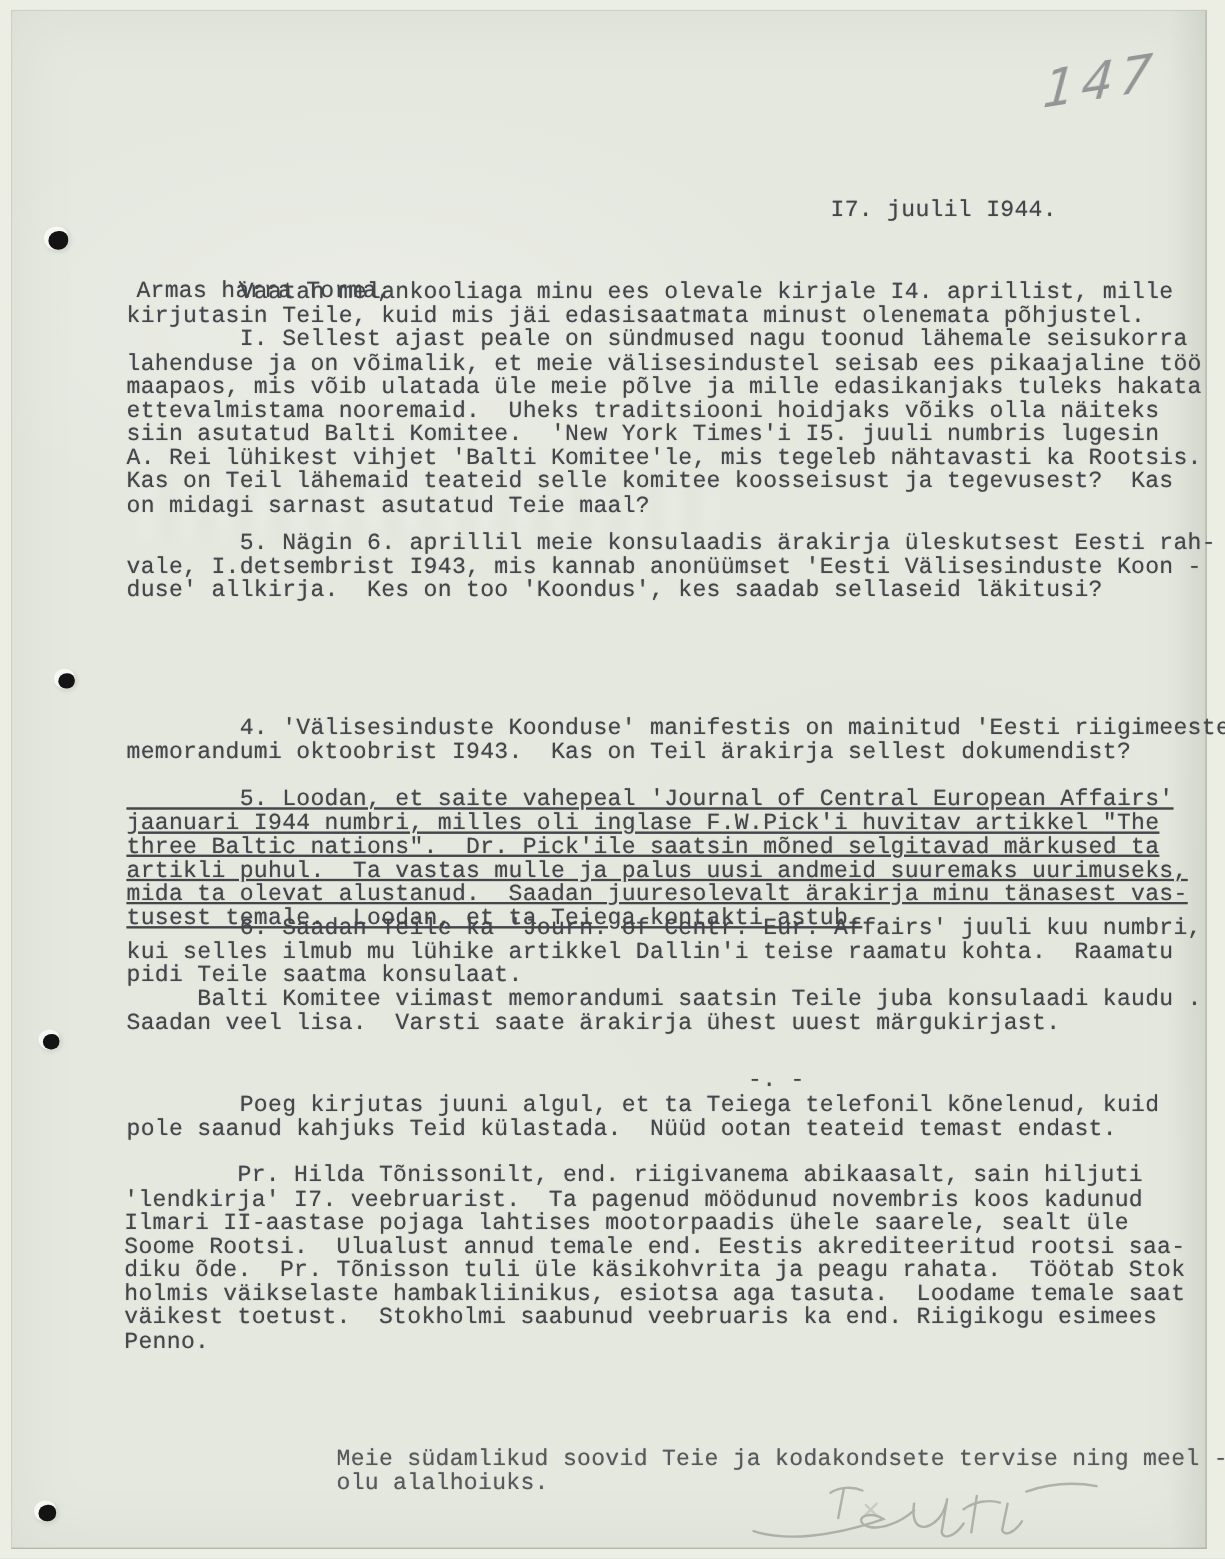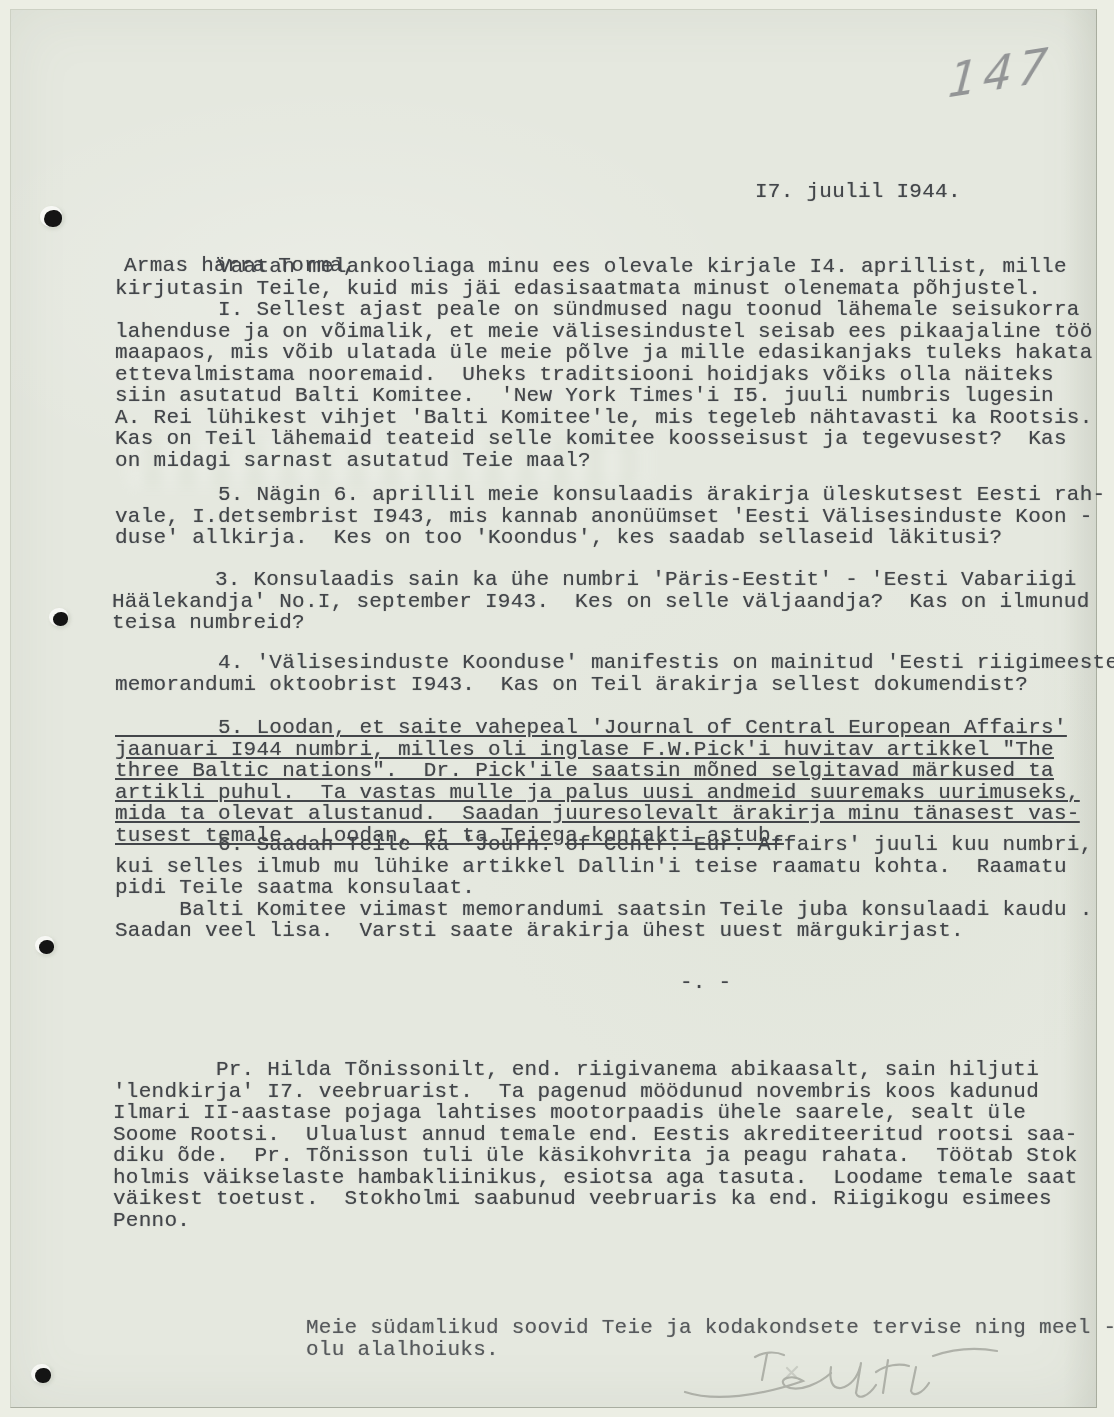--- a/index.html
+++ b/index.html
@@ -93,37 +93,36 @@
 lahenduse ja on võimalik, et meie välisesindustel seisab ees pikaajaline töö
 maapaos, mis võib ulatada üle meie põlve ja mille edasikanjaks tuleks hakata
 ettevalmistama nooremaid.  Uheks traditsiooni hoidjaks võiks olla näiteks
 siin asutatud Balti Komitee.  'New York Times'i I5. juuli numbris lugesin
 A. Rei lühikest vihjet 'Balti Komitee'le, mis tegeleb nähtavasti ka Rootsis.
 Kas on Teil lähemaid teateid selle komitee koosseisust ja tegevusest?  Kas
 on midagi sarnast asutatud Teie maal?</pre>
   <pre class="t" style="left:115px;top:484px;">        5. Nägin 6. aprillil meie konsulaadis ärakirja üleskutsest Eesti rah-
 vale, I.detsembrist I943, mis kannab anonüümset 'Eesti Välisesinduste Koon -
 duse' allkirja.  Kes on too 'Koondus', kes saadab sellaseid läkitusi?</pre>
-  <pre class="t" style="left:112px;top:569px;">        3. Konsulaadis sain ka ühe numbri 'Päris-Eestit' - 'Eesti Vabariigi
-Häälekandja' No.I, september I943.  Kes on selle väljaandja?  Kas on ilmunud
-teisa numbreid?</pre>
   <pre class="t" style="left:115px;top:652px;">        4. 'Välisesinduste Koonduse' manifestis on mainitud 'Eesti riigimeeste
 memorandumi oktoobrist I943.  Kas on Teil ärakirja sellest dokumendist?</pre>
   <pre class="t" style="left:115px;top:717px;text-decoration:underline;">        5. Loodan, et saite vahepeal 'Journal of Central European Affairs'
 jaanuari I944 numbri, milles oli inglase F.W.Pick'i huvitav artikkel "The
 three Baltic nations".  Dr. Pick'ile saatsin mõned selgitavad märkused ta
 artikli puhul.  Ta vastas mulle ja palus uusi andmeid suuremaks uurimuseks,
 mida ta olevat alustanud.  Saadan juuresolevalt ärakirja minu tänasest vas-
 tusest temale.  Loodan, et ta Teiega kontakti astub.</pre>
   <pre class="t" style="left:115px;top:834px;">        6. Saadan Teile ka 'Journ. of Centr. Eur. Affairs' juuli kuu numbri,
 kui selles ilmub mu lühike artikkel Dallin'i teise raamatu kohta.  Raamatu
 pidi Teile saatma konsulaat.
      Balti Komitee viimast memorandumi saatsin Teile juba konsulaadi kaudu .
 Saadan veel lisa.  Varsti saate ärakirja ühest uuest märgukirjast.</pre>
   <pre class="t" style="left:680px;top:972px;">-. -</pre>
+  <pre class="t" style="left:115px;top:995px;">        Poeg kirjutas juuni algul, et ta Teiega telefonil kõnelenud, kuid
+pole saanud kahjuks Teid külastada.  Nüüd ootan teateid temast endast.</pre>
   <pre class="t" style="left:113px;top:1059px;">        Pr. Hilda Tõnissonilt, end. riigivanema abikaasalt, sain hiljuti
 'lendkirja' I7. veebruarist.  Ta pagenud möödunud novembris koos kadunud
 Ilmari II-aastase pojaga lahtises mootorpaadis ühele saarele, sealt üle
 Soome Rootsi.  Ulualust annud temale end. Eestis akrediteeritud rootsi saa-
 diku õde.  Pr. Tõnisson tuli üle käsikohvrita ja peagu rahata.  Töötab Stok
 holmis väikselaste hambakliinikus, esiotsa aga tasuta.  Loodame temale saat
 väikest toetust.  Stokholmi saabunud veebruaris ka end. Riigikogu esimees
 Penno.</pre>
   <pre class="t faded" style="left:113px;top:1317px;">               Meie südamlikud soovid Teie ja kodakondsete tervise ning meel -
                olu alalhoiuks.</pre>

